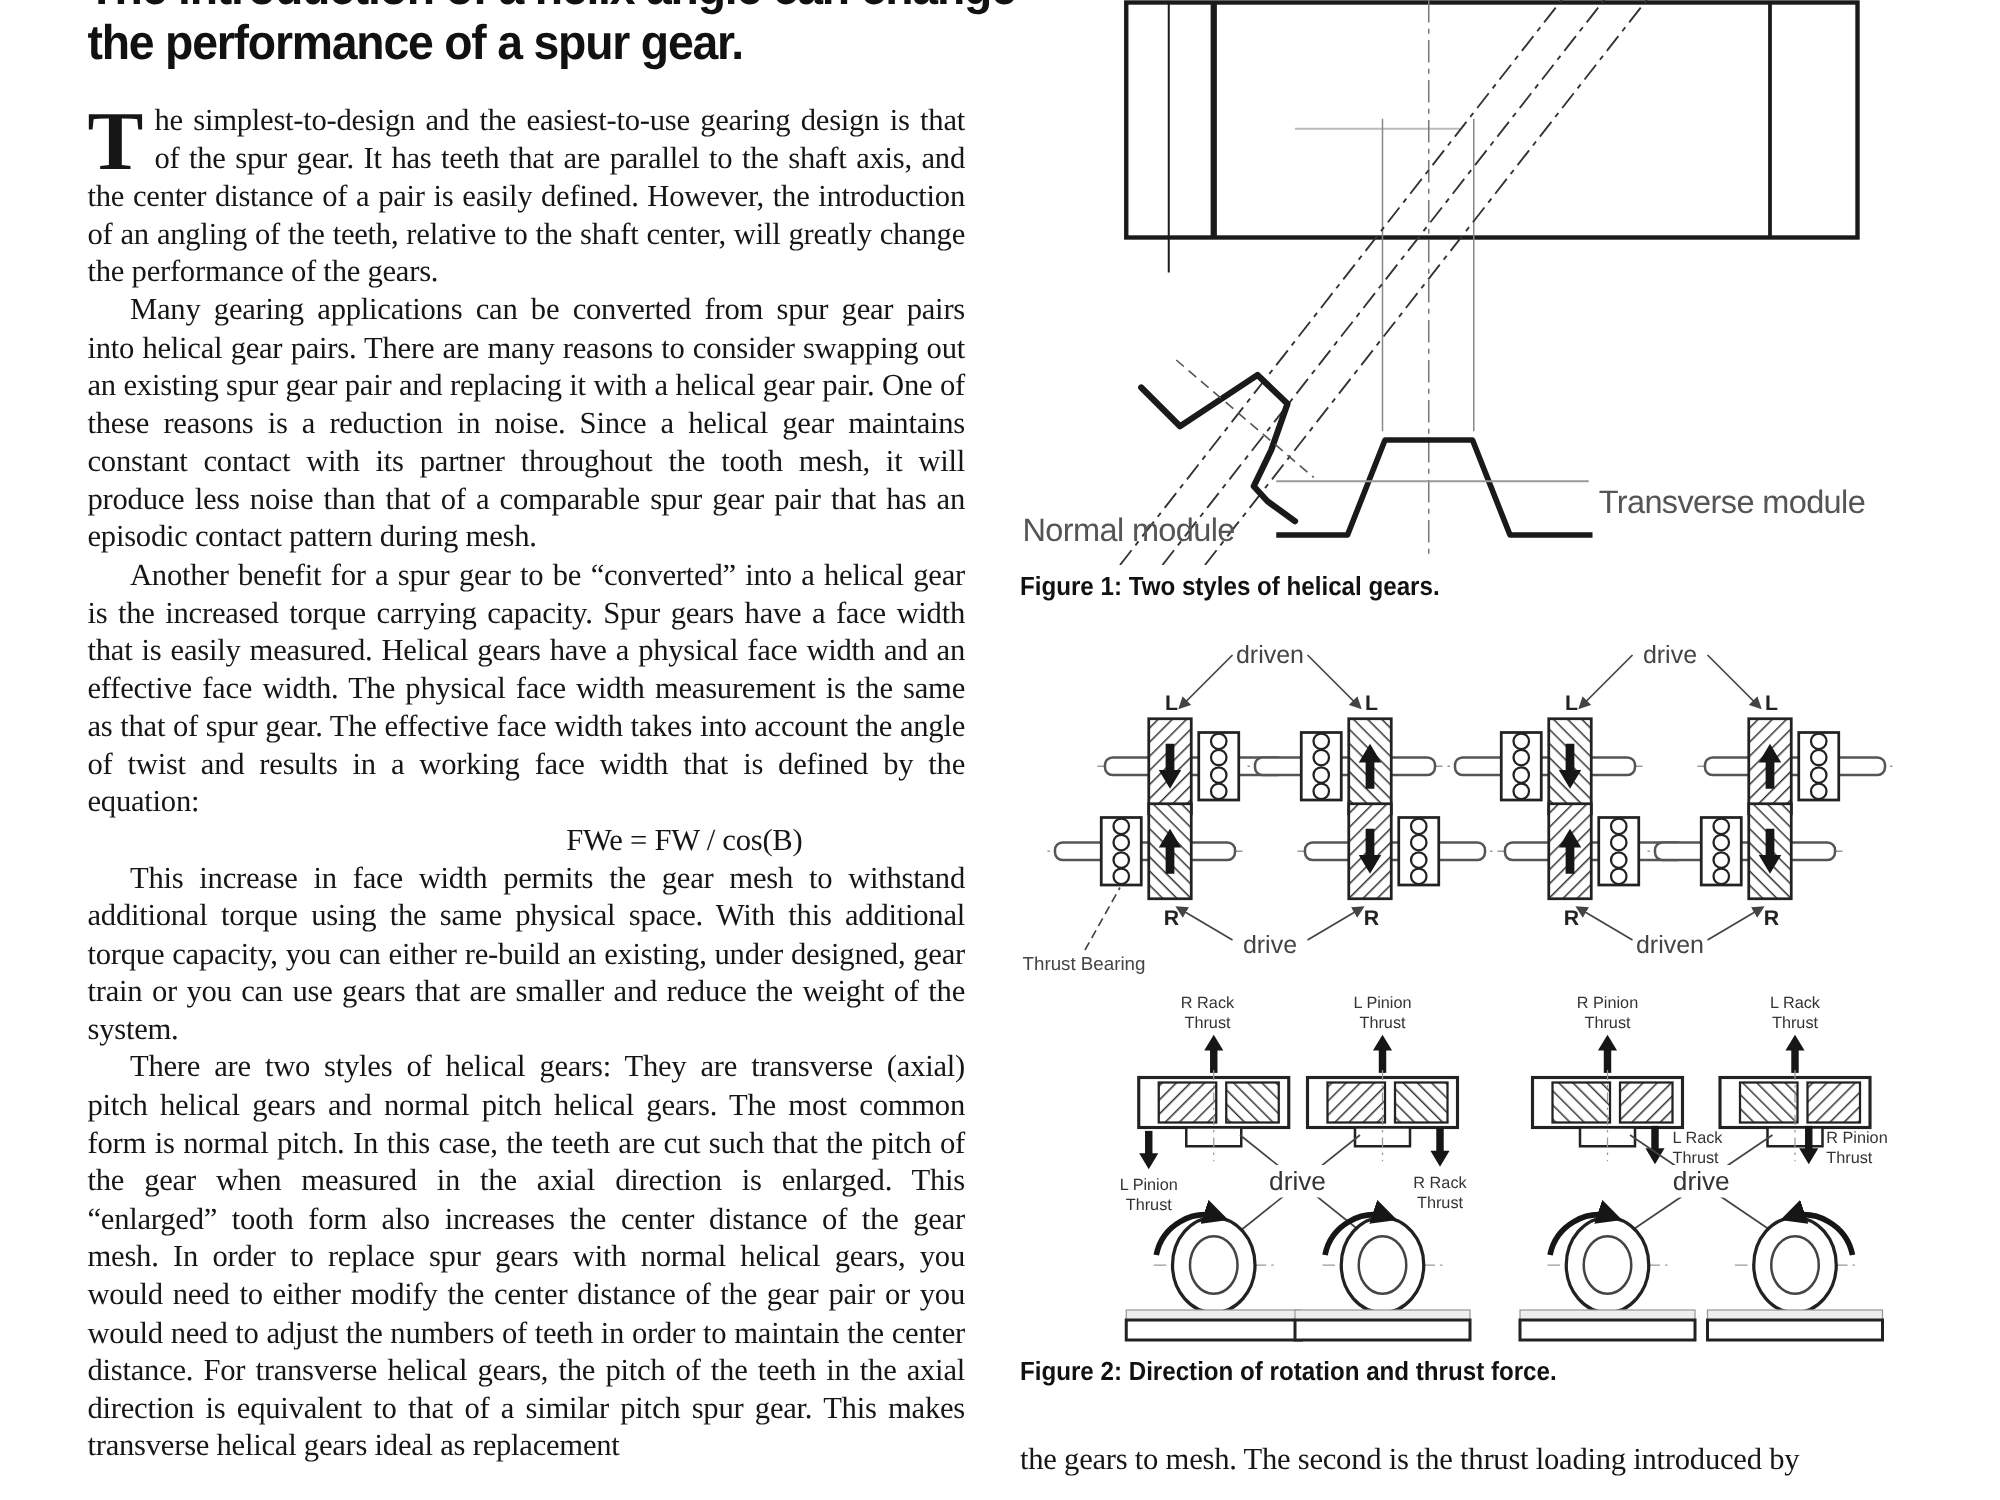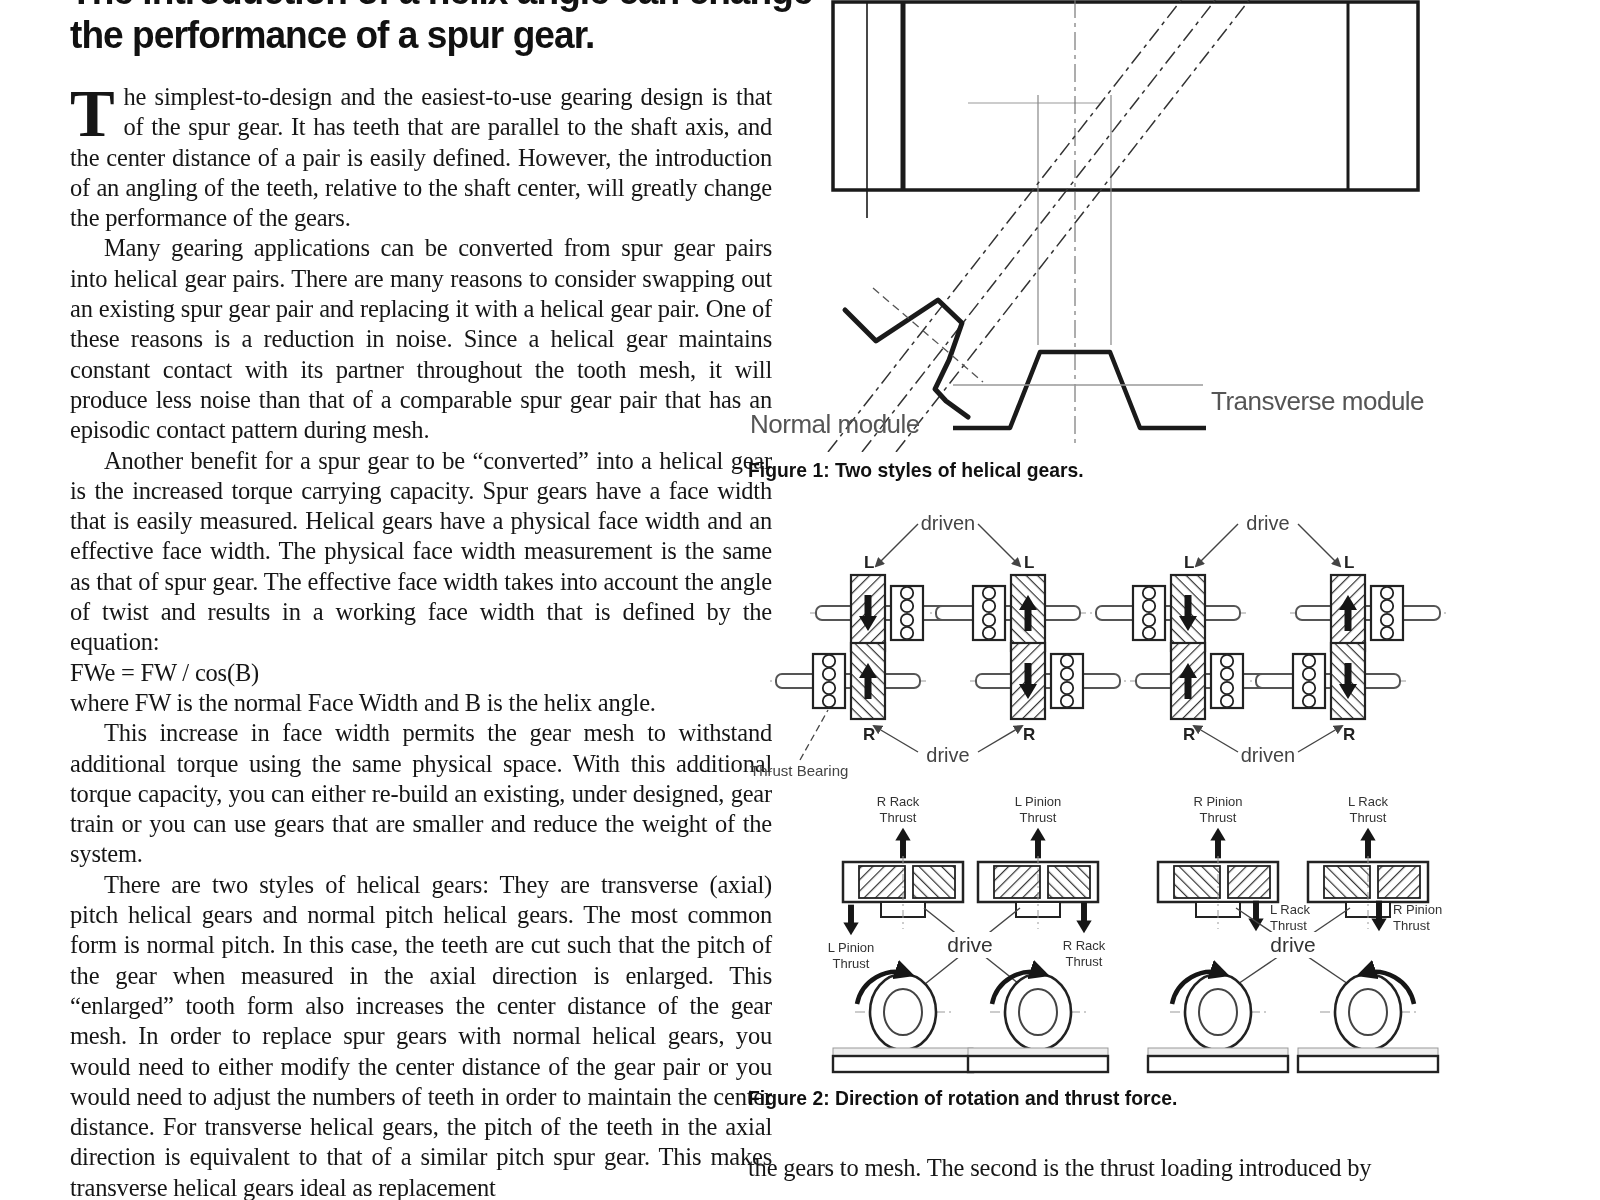--- a/index.html
+++ b/index.html
@@ -9,23 +9,23 @@
   .colL{position:absolute;left:70px;top:0;width:702px;}
   .title{font-family:"Liberation Sans",sans-serif;font-weight:600;font-size:39px;
          letter-spacing:-1px;transform:scaleX(.95);transform-origin:0 0;white-space:nowrap;color:#111;}
   .title1{position:absolute;left:0;top:-31px;}
   .title2{position:absolute;left:0;top:13px;}
   .body{position:absolute;left:0;top:82px;width:702px;font-size:24.5px;line-height:30.3px;
         text-align:justify;letter-spacing:-0.2px;}
   .body p{margin:0;}
   .body p.ind{text-indent:34px;}
   .dropcap{float:left;font-weight:700;font-size:67px;line-height:52px;margin:5px 9px 0 0;}
-  .eq{text-align:left;padding-right:130px;margin:0;}
+  .eq{text-align:right;padding-right:130px;margin:0;}
   
-  .colR{position:absolute;left:748px;top:0;width:712px;height:1016px;}
+  .colR{position:absolute;left:816px;top:0;width:712px;height:1016px;}
   .cap{position:absolute;left:0;font-family:"Liberation Sans",sans-serif;font-weight:700;
        font-size:21px;color:#111;transform:scaleX(.92);transform-origin:0 0;white-space:nowrap;}
   .cap1{top:458px;}
   .cap2{top:1086px;}
   .cont{position:absolute;left:0;top:1152px;width:706px;font-size:24.5px;line-height:32px;
         text-align:justify;letter-spacing:-0.2px;}
   svg text{font-family:"Liberation Sans",sans-serif;}
   .figlbl{font-size:26px;fill:#555;letter-spacing:-0.5px;}
   .dd{font-size:20px;fill:#444;}
   .lr{font-size:17px;font-weight:700;fill:#222;}
@@ -73,21 +73,20 @@
   </svg>
 
   <div class="colL">
     <div class="title title1">The introduction of a helix angle can change</div>
     <div class="title title2">the performance of a spur gear.</div>
     <div class="body">
       <p><span class="dropcap">T</span><span>he simplest-to-design and the easiest-to-use gearing design is that of the spur gear. It has teeth that are parallel to the shaft axis, and the center distance of a pair is easily defined. However, the introduction of an angling of the teeth, relative to the shaft center, will greatly change the performance of the gears.</span></p>
       <p class="ind">Many gearing applications can be converted from spur gear pairs into helical gear pairs. There are many reasons to consider swapping out an existing spur gear pair and replacing it with a helical gear pair. One of these reasons is a reduction in noise. Since a helical gear maintains constant contact with its partner throughout the tooth mesh, it will produce less noise than that of a comparable spur gear pair that has an episodic contact pattern during mesh.</p>
       <p class="ind">Another benefit for a spur gear to be “converted” into a helical gear is the increased torque carrying capacity. Spur gears have a face width that is easily measured. Helical gears have a physical face width and an effective face width. The physical face width measurement is the same as that of spur gear. The effective face width takes into account the angle of twist and results in a working face width that is defined by the equation:</p>
       <p class="eq">FWe = FW / cos(B)</p>
-      <p>where FW is the normal Face Width and B is the helix angle.</p>
       <p class="ind">This increase in face width permits the gear mesh to withstand additional torque using the same physical space. With this additional torque capacity, you can either re-build an existing, under designed, gear train or you can use gears that are smaller and reduce the weight of the system.</p>
       <p class="ind">There are two styles of helical gears: They are transverse (axial) pitch helical gears and normal pitch helical gears. The most common form is normal pitch. In this case, the teeth are cut such that the pitch of the gear when measured in the axial direction is enlarged. This “enlarged” tooth form also increases the center distance of the gear mesh. In order to replace spur gears with normal helical gears, you would need to either modify the center distance of the gear pair or you would need to adjust the numbers of teeth in order to maintain the center distance. For transverse helical gears, the pitch of the teeth in the axial direction is equivalent to that of a similar pitch spur gear. This makes transverse helical gears ideal as replacement</p>
     </div>
   </div>
 
   <div class="colR">
 
     
     <svg width="712" height="452" viewBox="0 0 712 452">
 

